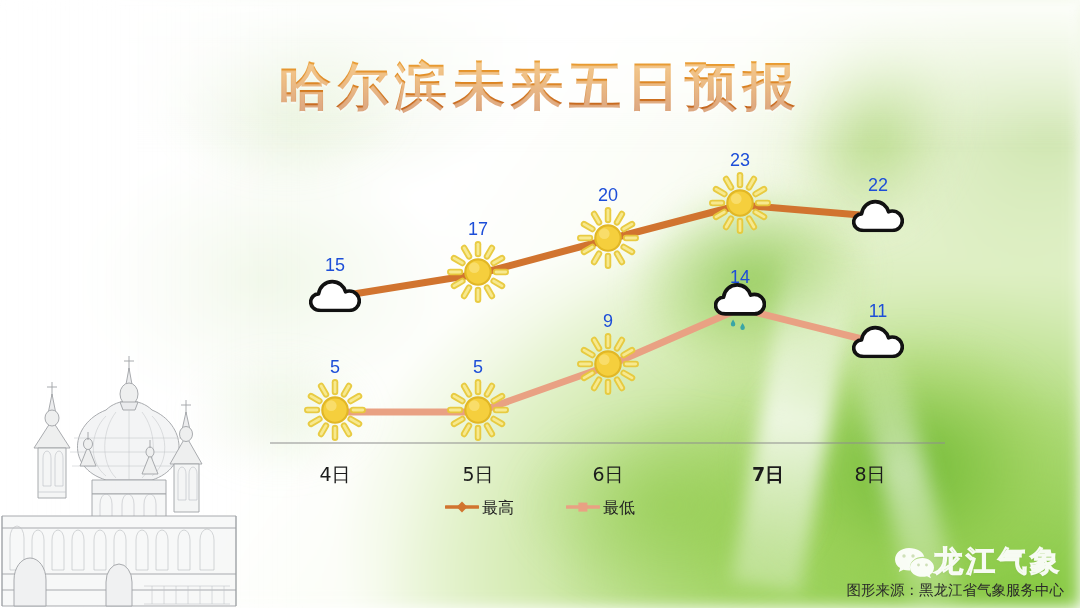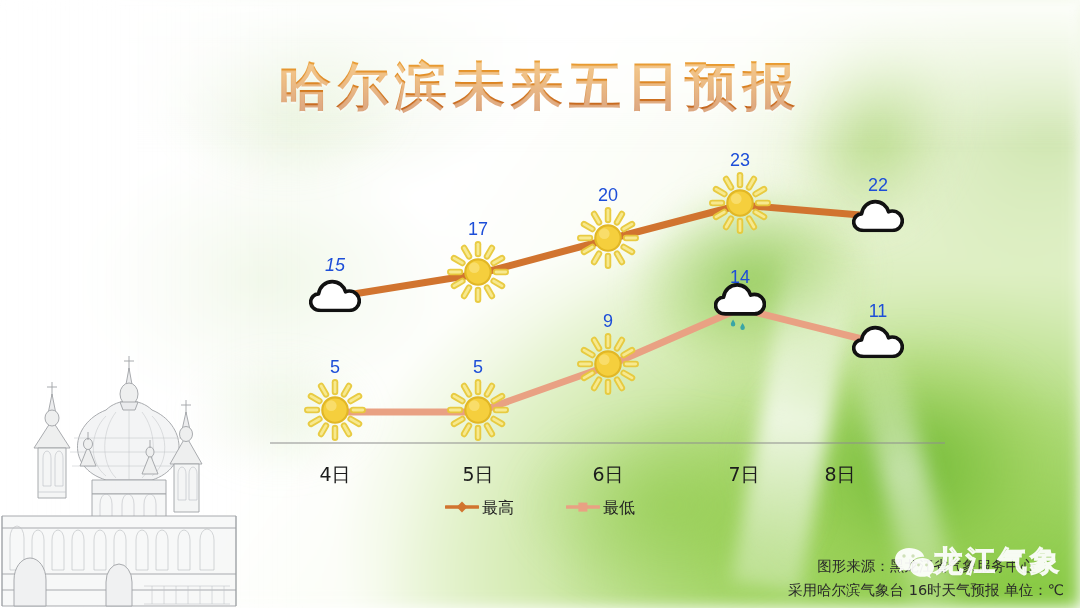--- a/index.html
+++ b/index.html
@@ -219,21 +219,21 @@
     <polyline id="low-line" fill="none" stroke="#e9a183" stroke-width="7" stroke-linejoin="round" stroke-linecap="round" points="335,412 478,412 608,366 740,308.5 878,343"></polyline>
   </svg>
 
   <div id="nodes">
       <div class="icon-node" style="left: 335px; top: 297px;"><svg width="52" height="35.36" viewBox="0 0 60 41">
     <path d="M13.5 38.5 C5.5 38.5 1.8 33.4 1.8 28.6 C1.8 23.6 5.8 19.4 11 19.2
              C12 11.2 18.6 5 26.8 5 C34.2 5 40.4 10 42.2 16.8
              C43.5 16.2 45 15.9 46.5 15.9 C53 15.9 58.2 21 58.2 27.3
              C58.2 33.5 53 38.5 46.5 38.5 Z" fill="#ffffff" stroke="#111111" stroke-width="4.2" stroke-linejoin="round"></path>
   </svg></div>
-      <div class="pt-label" style="left: 335px; top: 265.32px; font-style: italic;">15</div>
+      <div class="pt-label" style="left: 335px; top: 265.32px;">15</div>
       <div class="icon-node" style="left: 478px; top: 274px;"><svg width="62" height="62" viewBox="0 0 62 62">
           <line x1="49.048199999999994" y1="31" x2="58.7078" y2="31" stroke="#e8c93a" stroke-width="6.51" stroke-linecap="round" opacity="0.95"></line>
           <line x1="49.048199999999994" y1="31" x2="58.7078" y2="31" stroke="#f7e98f" stroke-width="2.79" stroke-linecap="round"></line>
           <line x1="46.63019969258231" y1="40.0241" x2="54.99565868297847" y2="44.853899999999996" stroke="#e8c93a" stroke-width="6.51" stroke-linecap="round" opacity="0.95"></line>
           <line x1="46.63019969258231" y1="40.0241" x2="54.99565868297847" y2="44.853899999999996" stroke="#f7e98f" stroke-width="2.79" stroke-linecap="round"></line>
           <line x1="40.024100000000004" y1="46.6301996925823" x2="44.8539" y2="54.99565868297847" stroke="#e8c93a" stroke-width="6.51" stroke-linecap="round" opacity="0.95"></line>
           <line x1="40.024100000000004" y1="46.6301996925823" x2="44.8539" y2="54.99565868297847" stroke="#f7e98f" stroke-width="2.79" stroke-linecap="round"></line>
           <line x1="31" y1="49.048199999999994" x2="31" y2="58.7078" stroke="#e8c93a" stroke-width="6.51" stroke-linecap="round" opacity="0.95"></line>
           <line x1="31" y1="49.048199999999994" x2="31" y2="58.7078" stroke="#f7e98f" stroke-width="2.79" stroke-linecap="round"></line>
           <line x1="21.975900000000003" y1="46.63019969258231" x2="17.146100000000004" y2="54.99565868297847" stroke="#e8c93a" stroke-width="6.51" stroke-linecap="round" opacity="0.95"></line>
@@ -423,36 +423,35 @@
              C43.5 16.2 45 15.9 46.5 15.9 C53 15.9 58.2 21 58.2 27.3
              C58.2 33.5 53 38.5 46.5 38.5 Z" fill="#ffffff" stroke="#111111" stroke-width="4.2" stroke-linejoin="round"></path>
   </svg></div>
       <div class="pt-label" style="left: 878px; top: 311.32px;">11</div>
     </div>
 
   <div id="xlabels">
       <div class="x-label" style="left: 335px; top: 462px;">4日</div>
       <div class="x-label" style="left: 478px; top: 462px;">5日</div>
       <div class="x-label" style="left: 608px; top: 462px;">6日</div>
-      <div class="x-label" style="left: 744px; top: 462px;">7日</div>
-      <div class="x-label" style="left: 840px; top: 462px;">8日</div>
+      <div class="x-label" style="left: 768px; top: 462px; font-weight: bold;">7日</div>
+      <div class="x-label" style="left: 870px; top: 462px;">8日</div>
     </div>
 </div>
 
 <div id="legend"><span class="lg-item"><span class="lg-sw"><svg width="34" height="14" viewBox="0 0 34 14">
         <line x1="1" y1="7" x2="33" y2="7" stroke="#d1742f" stroke-width="3.4" stroke-linecap="round"></line>
         <polygon points="17,1.6 22.4,7 17,12.4 11.6,7" fill="#d1742f"></polygon>
         </svg></span><span class="lg-text">最高</span></span><span class="lg-item"><span class="lg-sw"><svg width="34" height="14" viewBox="0 0 34 14">
         <line x1="1" y1="7" x2="33" y2="7" stroke="#e9a183" stroke-width="3.4" stroke-linecap="round"></line>
         <rect x="12.4" y="2.6" width="9" height="9" fill="#e9a183"></rect>
         </svg></span><span class="lg-text">最低</span></span></div>
 
 <div id="footer">
   <div>图形来源：黑龙江省气象服务中心</div>
-  <div>采用哈尔滨气象台  16时天气预报 单位：℃</div>
 </div>
 
 <div id="watermark">
   <svg width="40" height="33" viewBox="0 0 40 33">
     <path d="M15 2 C7 2 1 7.2 1 13.4 c0 3.5 2 6.6 5.1 8.7 l-1.3 3.9 4.6-2.3 c1.8 .5 3.7 .8 5.6 .8 .5 0 1 0 1.4-.1 -.3-.9-.5-1.9-.5-2.9 0-5.9 5.8-10.7 13-10.7 .5 0 1 0 1.4 .1 C29.2 5.6 22.8 2 15 2 Z" fill="rgba(255,255,255,0.93)"></path>
     <circle cx="10" cy="10" r="1.7" fill="#cfe0b8"></circle>
     <circle cx="19" cy="10" r="1.7" fill="#cfe0b8"></circle>
     <path d="M28.5 12 C21.6 12 16 16.2 16 21.4 c0 5.2 5.6 9.4 12.5 9.4 1.6 0 3.1-.2 4.5-.6 l3.9 2 -1.1-3.3 c2.5-1.8 4.2-4.4 4.2-7.5 C40 16.2 34.4 12 28.5 12 Z" fill="rgba(255,255,255,0.93)"></path>
     <circle cx="24.5" cy="19" r="1.4" fill="#cfe0b8"></circle>
     <circle cx="32.5" cy="19" r="1.4" fill="#cfe0b8"></circle>

